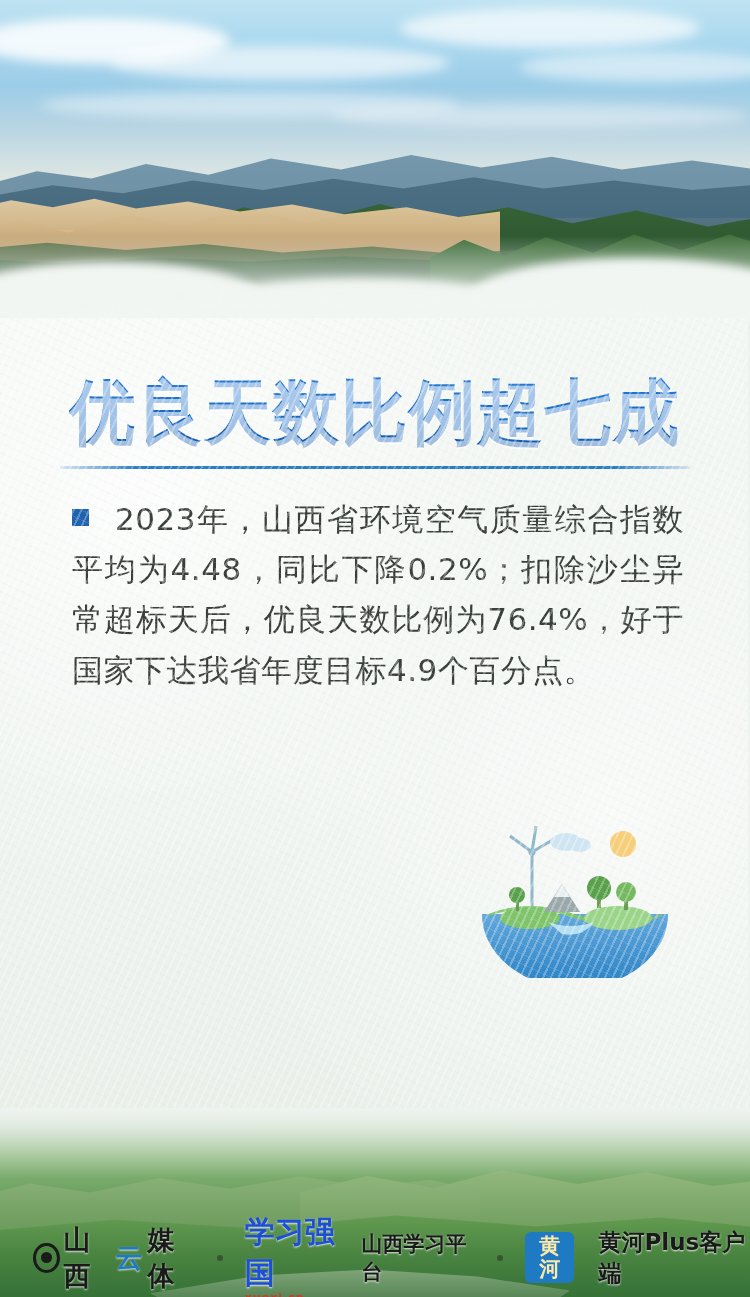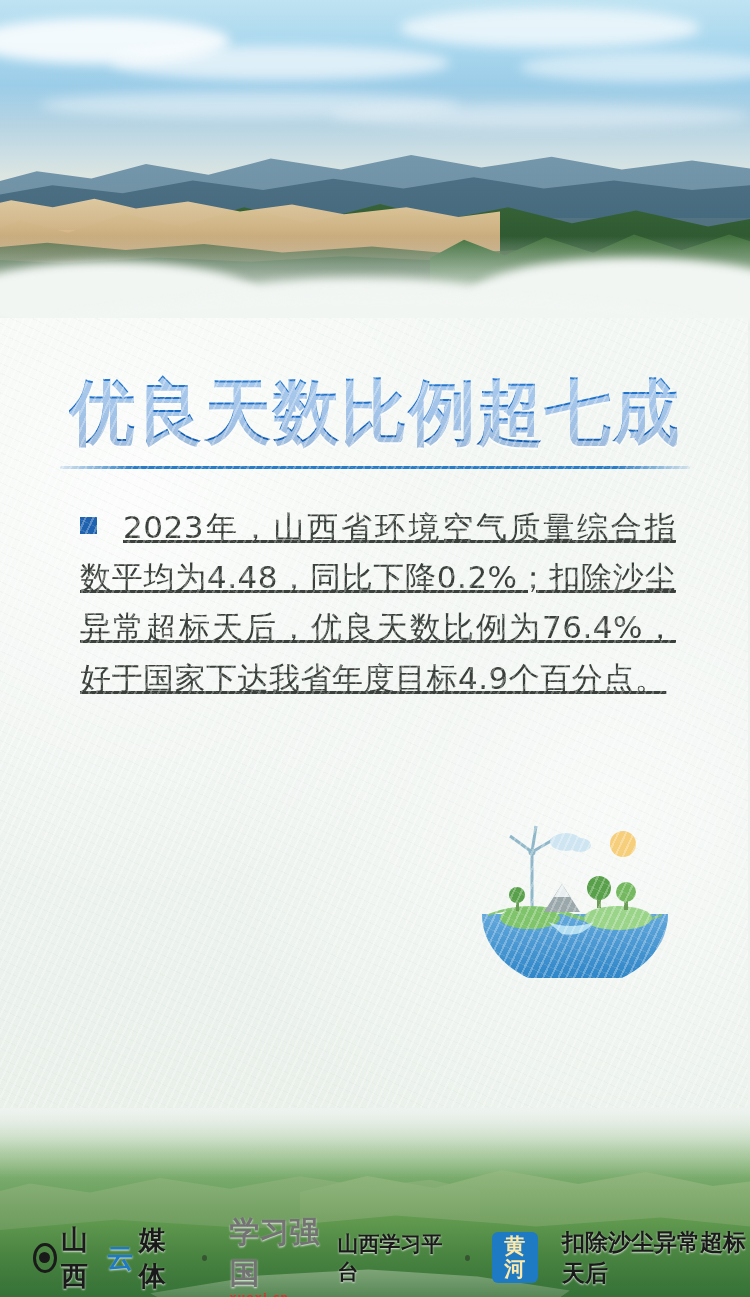--- a/index.html
+++ b/index.html
@@ -194,21 +194,21 @@
     letter-spacing: 0.5px;
   }
   .para { margin-bottom: 26px; position: relative; }
   .bullet {
     display: inline-block;
     width: 17px; height: 17px;
     background: #1f63b0;
     margin-right: 26px;
     vertical-align: 4px;
   }
-  .para p { margin: 8px; text-align: justify; text-decoration: underline; }
+  .para p { margin: 0; text-align: justify; }
 
   
   .eco {
     position: absolute;
     left: 470px; top: 500px;
     width: 210px; height: 160px;
   }
 
   
   .bottom-photo {
@@ -277,21 +277,21 @@
     display: flex; align-items: center; justify-content: center;
   }
   .logo-sx .mark i {
     width: 11px; height: 11px; border-radius: 50%;
     background: #1a1a1a; display: block;
   }
   .logo-sx .blue { color: #1f7ac4; }
 
   .logo-xx { display: flex; align-items: center; gap: 8px; }
   .xx-red {
-    color: #737373;
+    color: #1d4ed8;
     font-family: "DejaVu Serif", "Liberation Serif", serif;
     font-weight: 700; font-size: 30px; letter-spacing: 0px;
     position: relative;
     text-shadow: 0 1px 2px rgba(255,255,255,.85);
   }
   .xx-sub {
     display: block;
     font-family: "DejaVu Sans", "Liberation Sans", sans-serif;
     font-size: 11px; font-weight: 700; color: #d6352b;
     letter-spacing: 1px; line-height: 1; margin-top: -2px;
@@ -442,18 +442,18 @@
         <div class="xx-red">学习强国</div>
         <div class="xx-sub">xuexi.cn</div>
       </div>
       <div class="xx-platform">山西学习平台</div>
     </div>
 
     <div class="divider-dot"></div>
 
     <div class="logo-item logo-hh">
       <div class="hh-badge">黄河</div>
-      <div class="hh-text">扣除沙尘异常超标天后</div>
+      <div class="hh-text">黄河Plus客户端</div>
     </div>
 
   </div>
 
 </div>
 
 </body></html>

